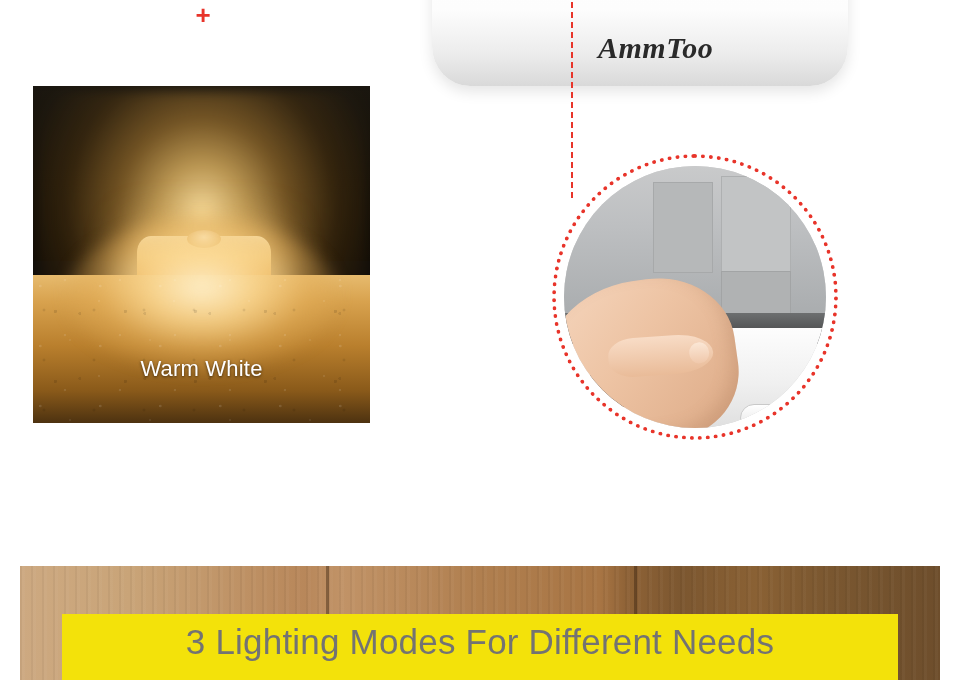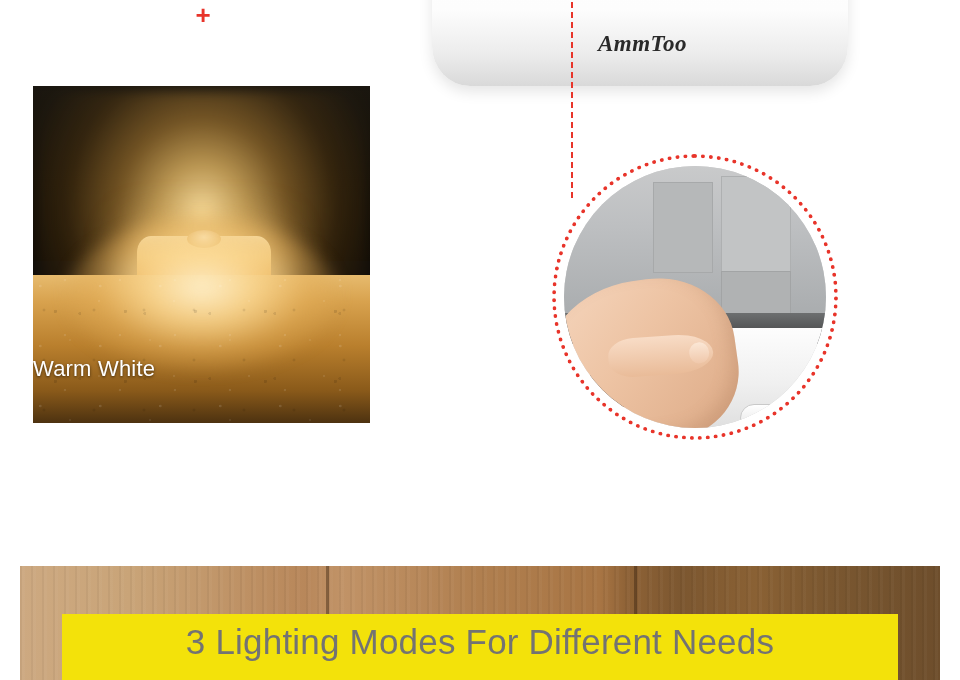--- a/index.html
+++ b/index.html
@@ -81,21 +81,21 @@
       radial-gradient(circle at 32% 62%, rgba(0,0,0,.3) 0 1.4px, transparent 1.8px),
       radial-gradient(circle at 58% 22%, rgba(255,255,255,.3) 0 1.1px, transparent 1.5px),
       radial-gradient(circle at 72% 70%, rgba(0,0,0,.25) 0 1.3px, transparent 1.7px),
       radial-gradient(circle at 88% 44%, rgba(255,255,255,.25) 0 1.2px, transparent 1.6px),
       radial-gradient(circle at 22% 84%, rgba(0,0,0,.25) 0 1.3px, transparent 1.7px),
       radial-gradient(circle at 46% 90%, rgba(255,255,255,.2) 0 1px, transparent 1.4px);
     background-size:60px 60px,70px 70px,55px 55px,65px 65px,75px 75px,50px 50px,80px 80px;
   }
   .warm-photo .caption{
     position:absolute;left:0;right:0;top:270px;
-    text-align:left;
+    text-align:center;
     color:#ffffff;
     font-size:22px;
     letter-spacing:.2px;
     font-family:"Liberation Sans", sans-serif;
     text-shadow:0 1px 3px rgba(0,0,0,.6);
   }
 
   
   .product{
     position:absolute;left:432px;top:-74px;width:416px;height:160px;
@@ -106,21 +106,21 @@
   .product .shine{
     position:absolute;left:6%;top:0;width:88%;height:54%;
     border-radius:0 0 60px 60px/0 0 34px 34px;
     background:linear-gradient(180deg,rgba(255,255,255,.9),rgba(255,255,255,0));
   }
   .brand{
     position:absolute;left:598px;top:31px;
     font-family:"Liberation Serif", serif;
     font-weight:bold;
     font-style:italic;
-    font-size:23px;
+    font-size:30px;
     letter-spacing:.5px;
     color:#2a2a2a;
   }
 
   
   .dash-line{
     position:absolute;left:571px;top:-8px;width:0;height:206px;
     border-left:2px dashed #e8342a;
   }
 

